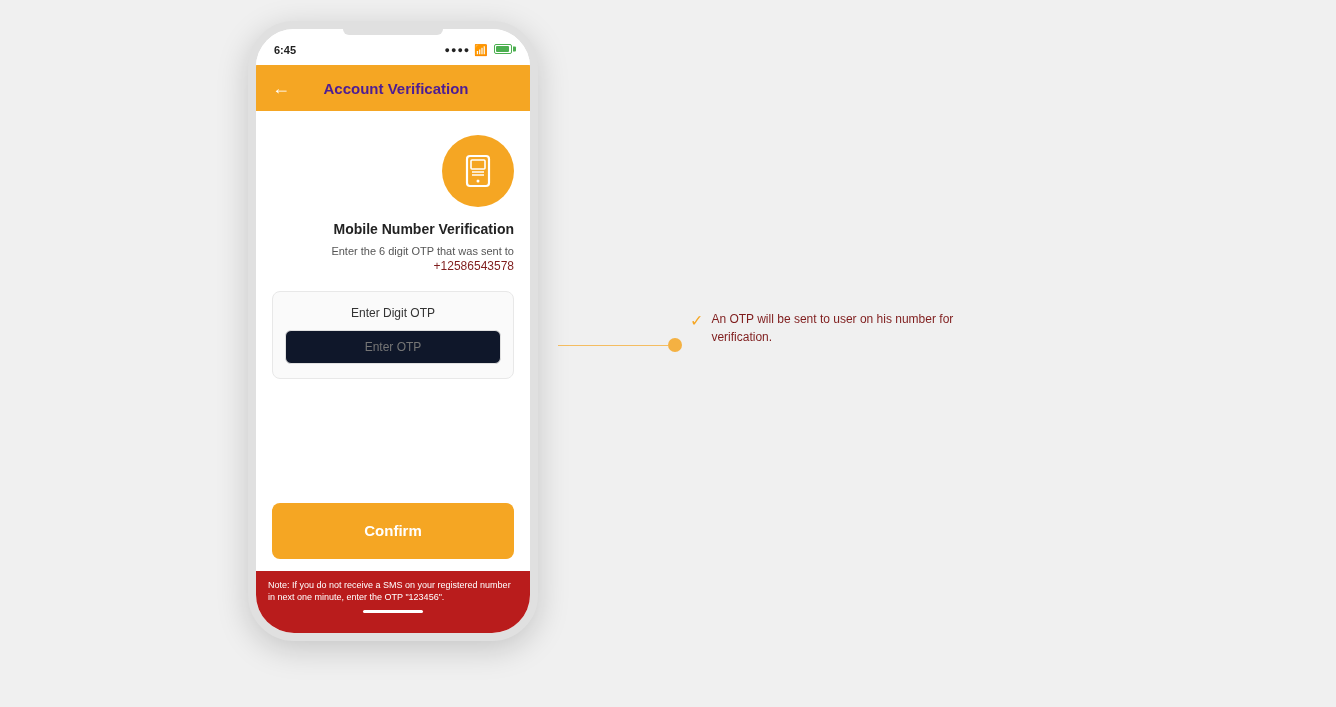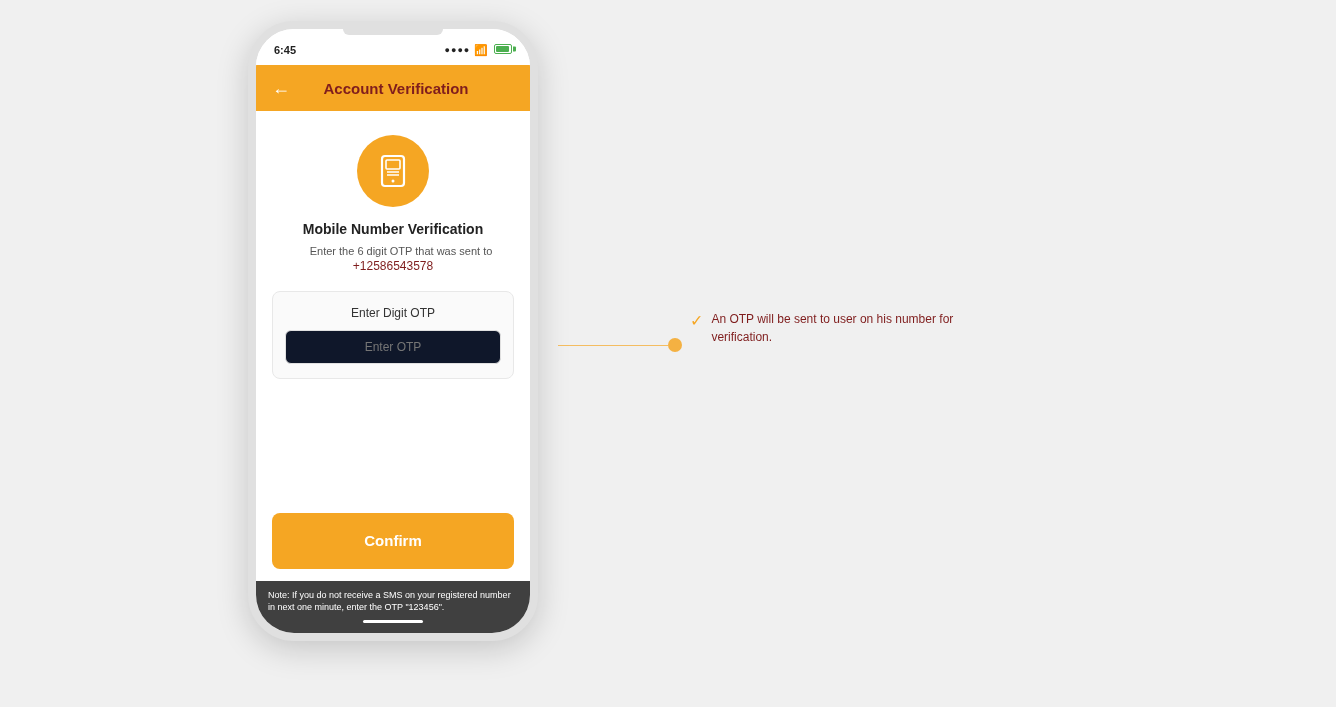--- a/index.html
+++ b/index.html
@@ -121,35 +121,35 @@
     }
 
     .back-arrow {
       color: #fff;
       font-size: 18px;
       margin-right: 12px;
       cursor: pointer;
     }
 
     .header-title {
-      color: #7f1d1d;
+      color: #4c1d95;
       font-size: 15px;
       font-weight: 600;
       flex: 1;
       text-align: center;
       margin-right: 24px;
     }
 
     
     .phone-body {
       flex: 1;
       background: #fff;
       display: flex;
       flex-direction: column;
-      align-items: center;
+      align-items: flex-end;
       padding: 24px 16px 0 16px;
       overflow: hidden;
     }
 
     .icon-circle {
       width: 72px;
       height: 72px;
       background: #F5A623;
       border-radius: 50%;
       display: flex;
@@ -229,22 +229,22 @@
       border-radius: 8px;
       color: #fff;
       font-size: 15px;
       font-weight: 600;
       cursor: pointer;
       margin: 0 0 0 0;
       flex-shrink: 0;
     }
 
     .phone-footer {
-      background: #404040;
-      padding: 8px 12px 10px 12px;
+      background: #b91c1c;
+      padding: 8px 12px 20px 12px;
       flex-shrink: 0;
       position: relative;
     }
 
     .footer-note {
       font-size: 9px;
       color: #fff;
       line-height: 1.4;
     }
 

